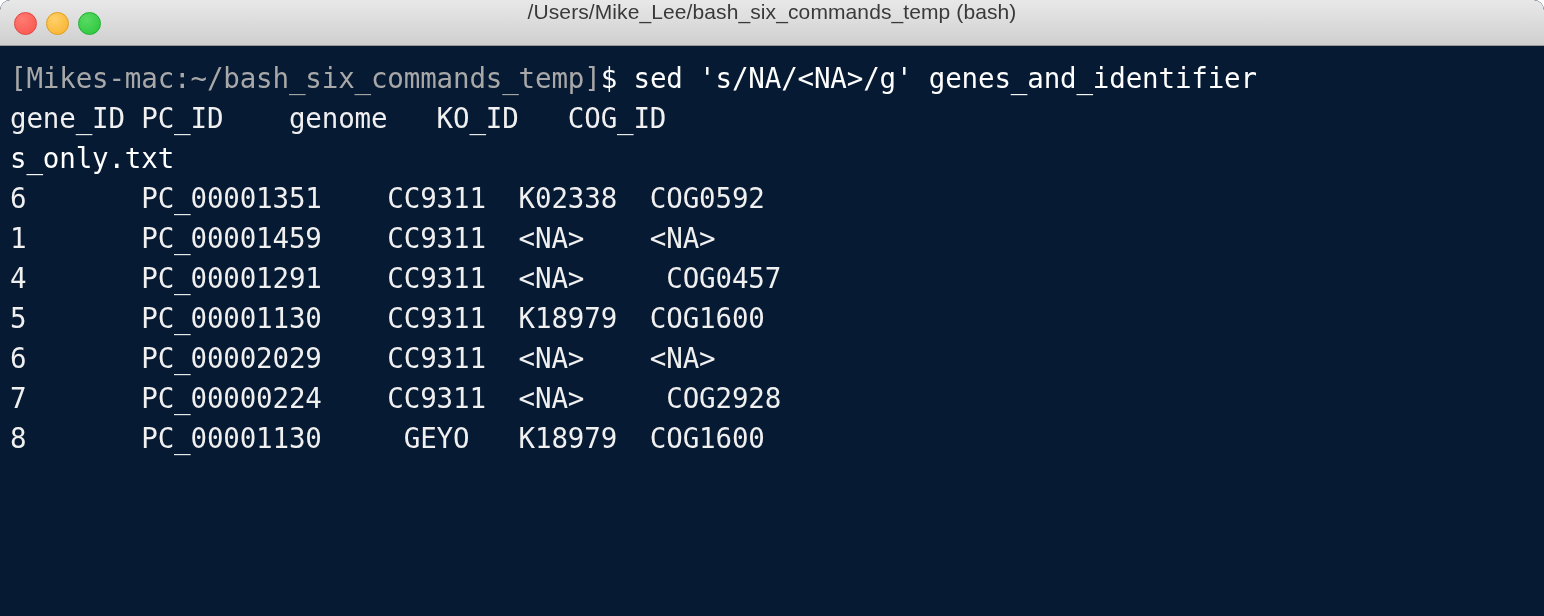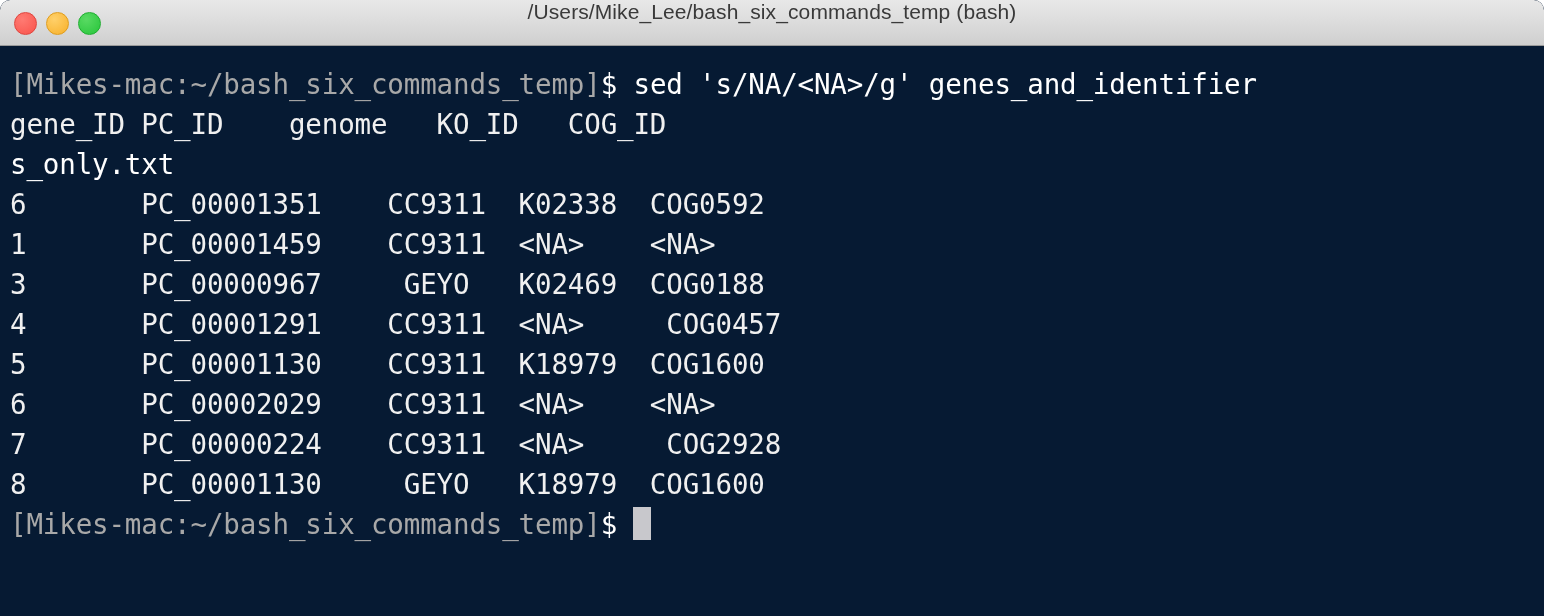--- a/index.html
+++ b/index.html
@@ -62,21 +62,21 @@
     letter-spacing: 0.1px;
     white-space: nowrap;
     user-select: none;
   }
 
   
   .terminal {
     position: relative;
     background: #061a33;
     height: 570px;
-    padding: 18px 0 0 0;
+    padding: 12px 0 0 0;
     box-sizing: border-box;
     overflow: hidden;
   }
 
   .term-line {
     font-family: "DejaVu Sans Mono", monospace;
     font-size: 27.5px;
     line-height: 40px;
     white-space: pre;
     color: #f2f2f2;
@@ -114,23 +114,21 @@
 
   <div class="terminal">
 
     <div class="term-line"><span class="prompt">[Mikes-mac:~/bash_six_commands_temp]</span><span class="dollar">$</span><span class="cmd"> sed 's/NA/&lt;NA&gt;/g' genes_and_identifier</span></div>
 
     <div class="term-line"><span class="out">gene_ID PC_ID    genome   KO_ID   COG_ID</span></div>
 
     <div class="term-line"><span class="cmd">s_only.txt</span></div>
     <div class="term-line"><span class="out">6       PC_00001351    CC9311  K02338  COG0592</span></div>
     <div class="term-line"><span class="out">1       PC_00001459    CC9311  &lt;NA&gt;    &lt;NA&gt;</span></div>
-    <div class="term-line"><span class="out">3       PC_00000967     GEYO   K02469  COG0188</span></div>
     <div class="term-line"><span class="out">4       PC_00001291    CC9311  &lt;NA&gt;     COG0457</span></div>
     <div class="term-line"><span class="out">5       PC_00001130    CC9311  K18979  COG1600</span></div>
     <div class="term-line"><span class="out">6       PC_00002029    CC9311  &lt;NA&gt;    &lt;NA&gt;</span></div>
     <div class="term-line"><span class="out">7       PC_00000224    CC9311  &lt;NA&gt;     COG2928</span></div>
     <div class="term-line"><span class="out">8       PC_00001130     GEYO   K18979  COG1600</span></div>
 
-    <div class="term-line"><span class="prompt">[Mikes-mac:~/bash_six_commands_temp]</span><span class="dollar">$</span><span> </span><span class="cursor"></span></div>
 
   </div>
 </div>
 
 </body></html>

